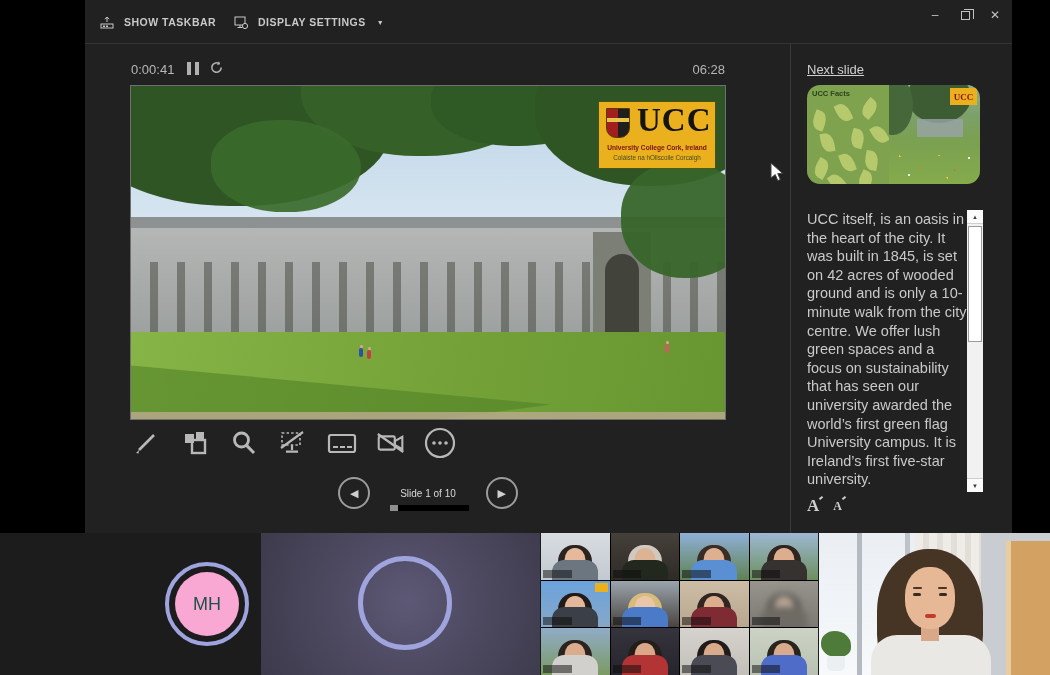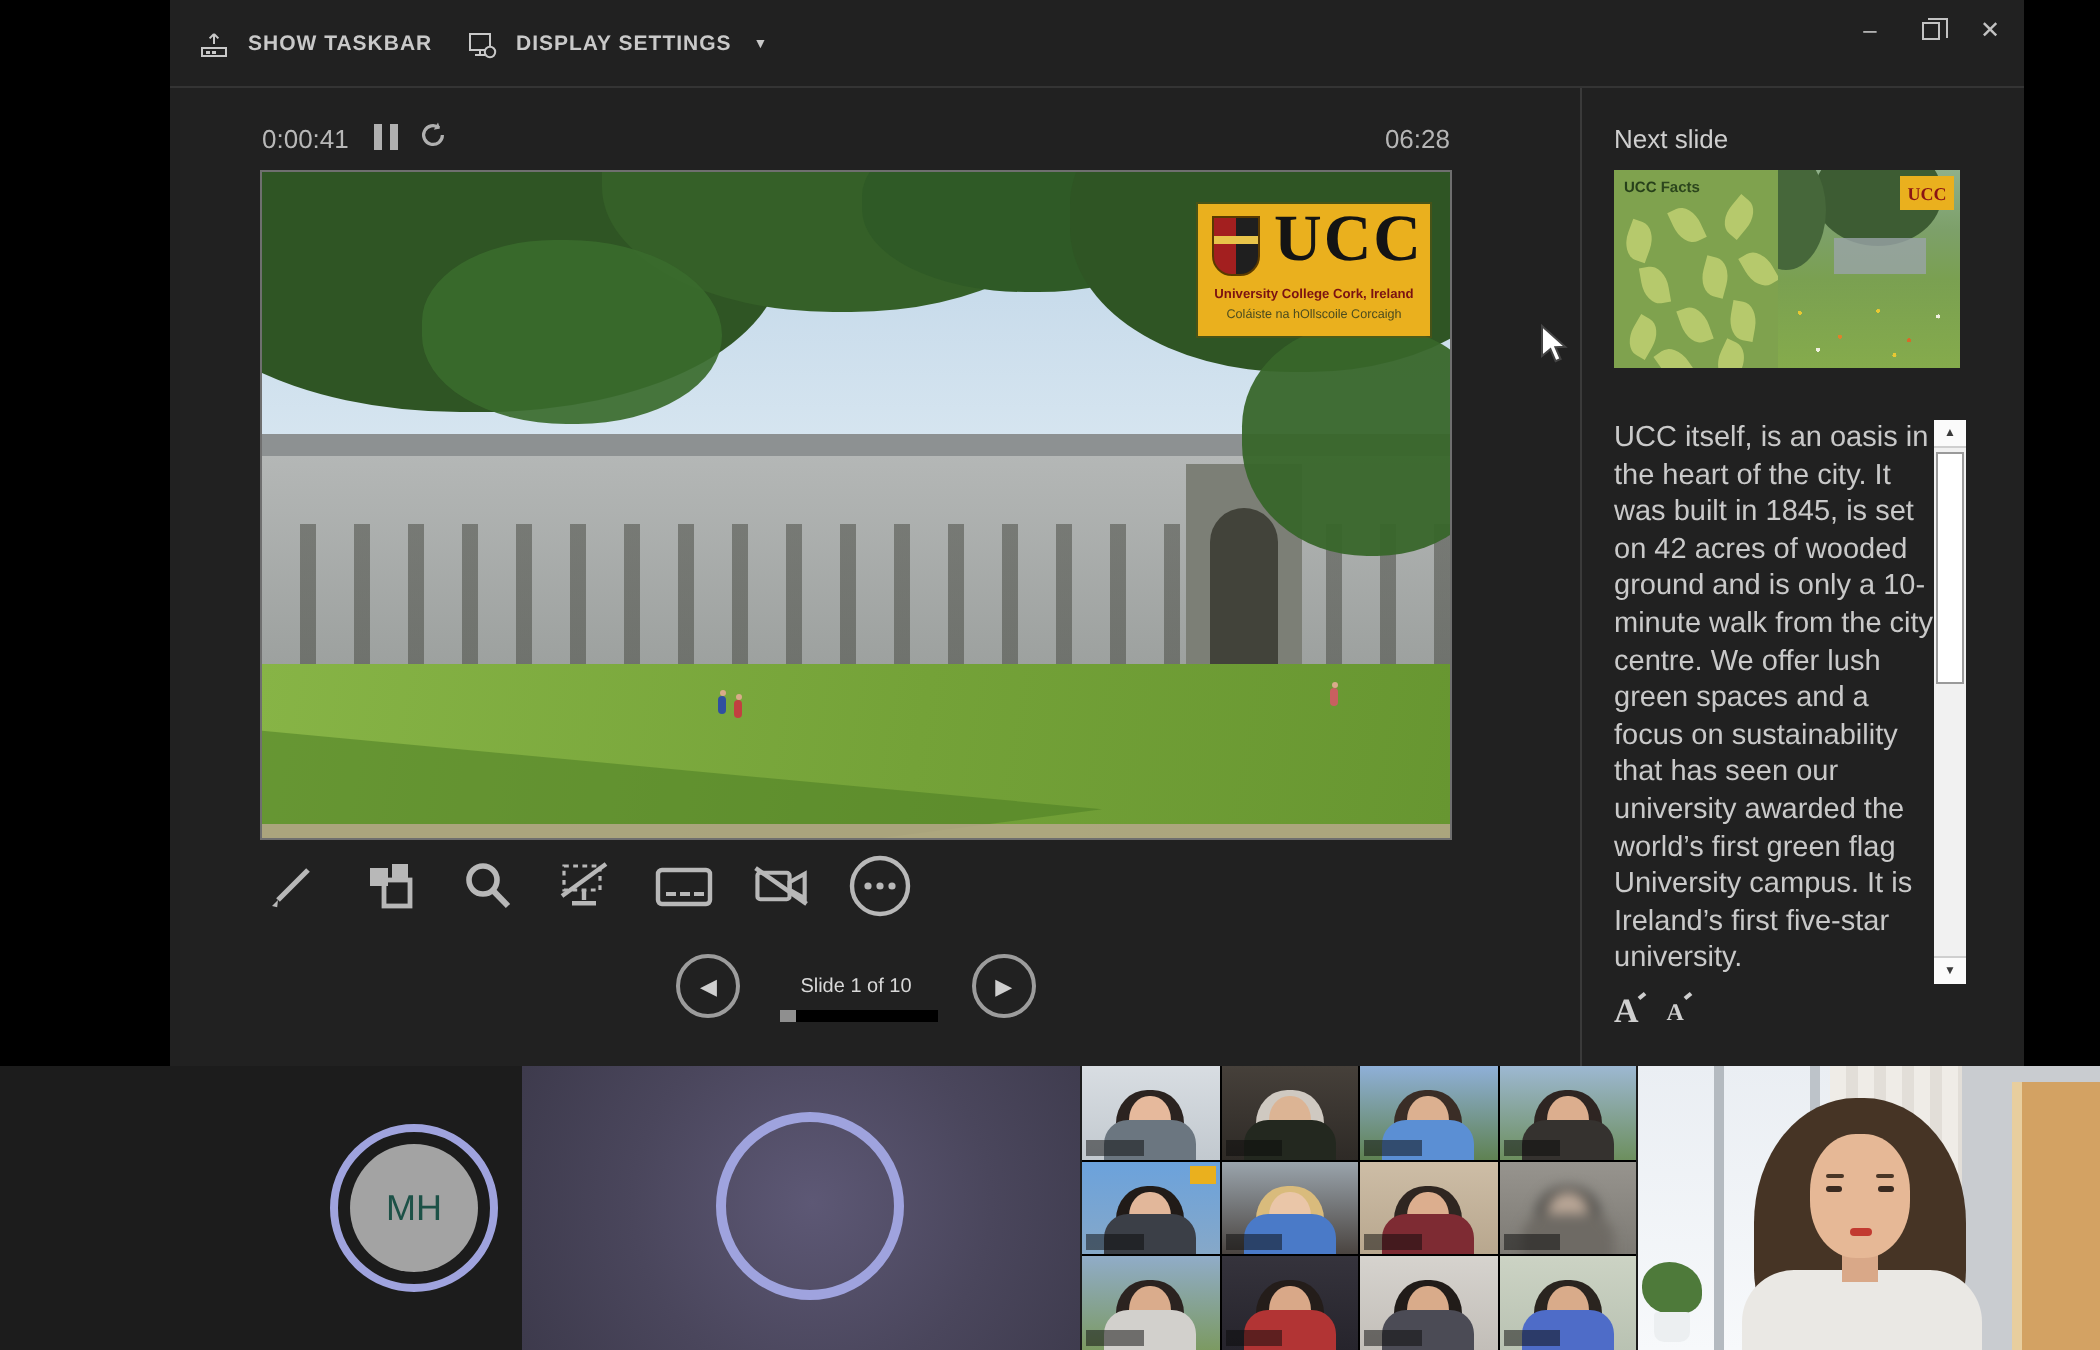--- a/index.html
+++ b/index.html
@@ -74,22 +74,22 @@
   .nav-circle { width:32px; height:32px; border-radius:50%; border:2px solid #9c9c9c; background:none;
                 color:#cfcfcf; font-size:11px; display:flex; align-items:center; justify-content:center; cursor:pointer; }
   .nav-label { font-size:10px; color:#d8d8d8; }
   .progress { position:absolute; left:305px; top:505px; width:79px; height:6px; background:#000; }
   .progress-fill { height:100%; background:#8f8f8f; }
 
   .vdivider { position:absolute; left:705px; top:44px; width:1px; height:489px; background:#3a3a3a; }
 
   
   .rpanel { position:absolute; left:722px; top:0; width:178px; height:533px; }
-  .next-label { position:absolute; left:0; top:62px; font-size:13px; color:#cfcfcf; }
-  .thumb { position:absolute; left:0; top:85px; width:173px; height:99px; display:flex; cursor:pointer; overflow:hidden; }
+  .next-label { position:absolute; left:0; top:62px; font-size:13px; color:#cfcfcf;text-decoration:underline; }
+  .thumb { position:absolute; left:0; top:85px; width:173px; height:99px; display:flex; cursor:pointer; overflow:hidden;border-radius:13px; }
   .thumb-left { position:relative; width:82px; background:#7fa24e; overflow:hidden; }
   .facts-title { position:absolute; left:5px; top:4px; font-size:7.5px; color:#eef4da; }
   .facts-title b { color:#27401a; }
   .leaf { position:absolute; width:13px; height:19px; background:#b9cb6e; border-radius:0 62% 0 62%; opacity:.95; }
   .thumb-right { position:relative; flex:1; overflow:hidden;
       background:linear-gradient(#8fb08a 0%, #7da06a 30%, #7aa051 55%, #85ab4c 100%); }
   .tr-tree { position:absolute; left:18px; top:-14px; width:64px; height:52px; background:#3d5c33; border-radius:50%; }
   .tr-tree2 { position:absolute; left:-16px; top:-10px; width:40px; height:60px; background:#46673a; border-radius:50%; }
   .tr-bldg { position:absolute; left:28px; top:34px; width:46px; height:18px; background:#9aa4a8; opacity:.8; }
   .tr-flowers { position:absolute; left:0; bottom:0; width:100%; height:46px;
@@ -350,21 +350,21 @@
         <button class="fbtn small">A</button>
       </div>
     </div>
   </div>
 
   <div class="strip">
 
 
     <div class="ring-avatar mh">
       <span class="ring" style="border-color: rgb(159, 163, 222);"></span>
-      <span class="inner" style="background: #a3a3a3; color: rgb(29, 81, 71);">MH</span>
+      <span class="inner" style="background: #f9a8d4; color: rgb(29, 81, 71);">MH</span>
     </div>
 
     <div class="tile tile-cc">
       <div class="ring-avatar cc">
         <span class="ring" style="border-color: rgb(159, 163, 222);"></span>
       </div>
     </div>
 
     <div class="tile tile-grid">
         <div class="vg-cell" style="background: linear-gradient(rgb(216, 221, 226), rgb(194, 201, 207));">

